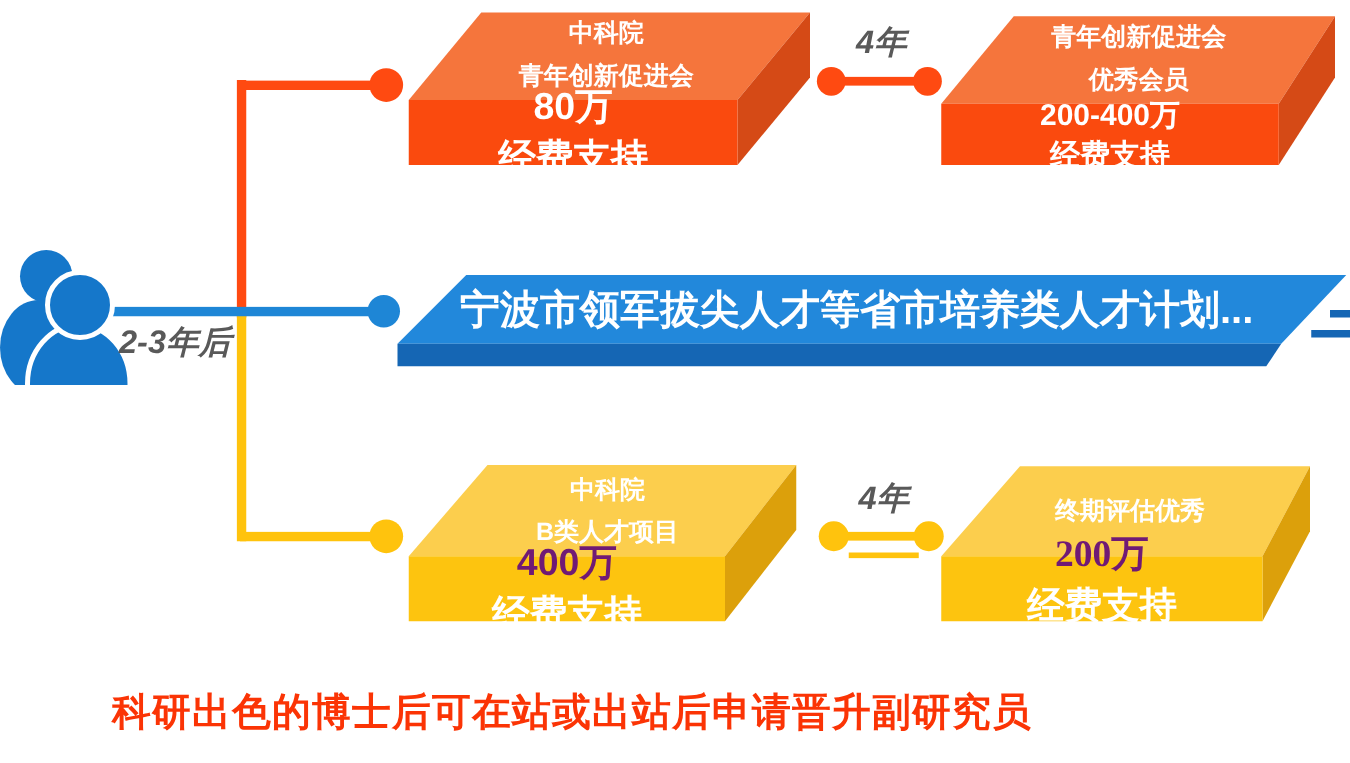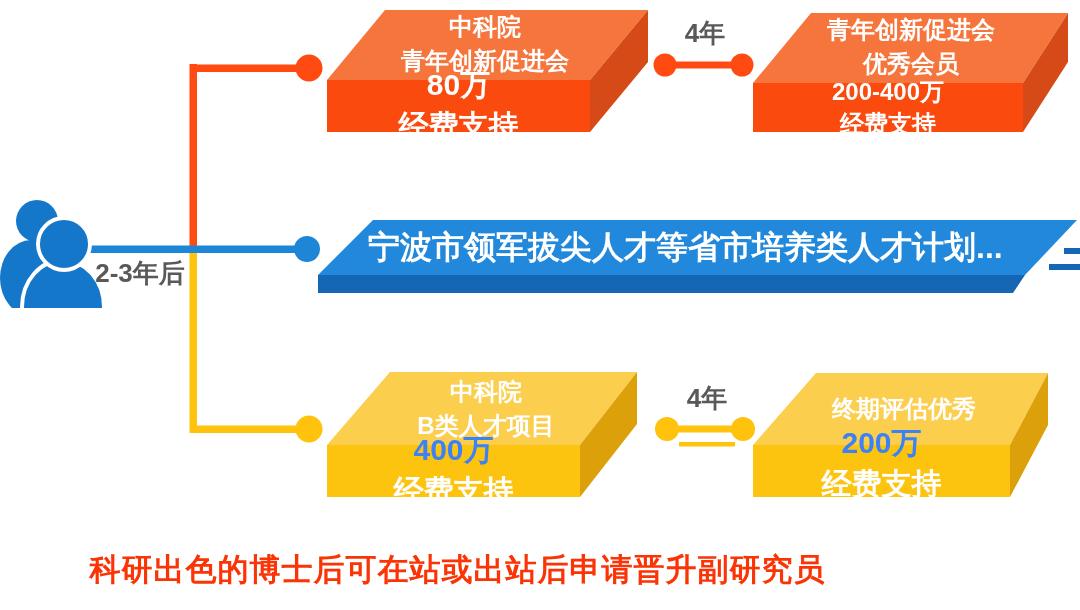--- a/index.html
+++ b/index.html
@@ -3,27 +3,27 @@
 <meta charset="utf-8">
 <style>
   html,body{margin:0;padding:0;background:#fff;}
   #canvas{
     position:relative;width:1080px;height:610px;background:#FFFFFF;overflow:hidden;
     font-family:"Liberation Sans","DejaVu Sans",sans-serif;
   }
   #shapes{position:absolute;left:0;top:0;width:1080px;height:610px;}
   .txt{position:absolute;font-weight:bold;}
   .cardtop{display:flex;flex-direction:column;justify-content:center;align-items:center;
-           color:#FFFFFF;font-size:24px;line-height:34px;text-align:center;}
+           color:#FFFFFF;font-size:20px;line-height:34px;text-align:center;}
   .cardfront{display:flex;justify-content:center;align-items:center;
              color:#FFFFFF;font-size:30px;flex-direction:column;}
   .cardfront.sm{font-size:24px;text-align:right;}
   .amt{color:#FFFFFF;}
-  .amt.dark{color:#3b82f6;}
-  .graylbl{color:#595959;font-size:26px;text-align:center;}
+  .amt.dark{color:#701a75;}
+  .graylbl{color:#595959;font-size:26px;text-align:center;font-style:italic;}
   .bluebar-label{display:flex;align-items:center;color:#FFFFFF;font-size:32px;}
   .footer-note{color:#FB3405;font-size:31px;text-align:center;letter-spacing:1px;}
 </style>
 </head>
 <body>
 
 <div id="canvas">
 
   <svg id="shapes" viewBox="0 0 1080 610">
 
@@ -108,20 +108,20 @@
     <span class="amt dark">400万</span>
       <span>经费支持</span>
   </div>
 
   <div class="txt graylbl" style="left:657px;top:381px;width:100px;">4年</div>
 
   <div class="txt cardtop" style="left:760px;top:373px;width:288px;height:72px;">
     <div>终期评估优秀</div>
     <div></div>
   </div>
-  <div class="txt cardfront" style="left:753px;top:445px;width:257px;height:38px;">
+  <div class="txt cardfront" style="left:753px;top:445px;width:257px;height:38px;font-family:Liberation Serif, serif;">
     <span class="amt dark">200万</span>
       <span>经费支持</span>
   </div>
 
   <div class="txt footer-note" style="left:0;top:549px;width:915px;">科研出色的博士后可在站或出站后申请晋升副研究员</div>
 
 </div>
 
 </body></html>

